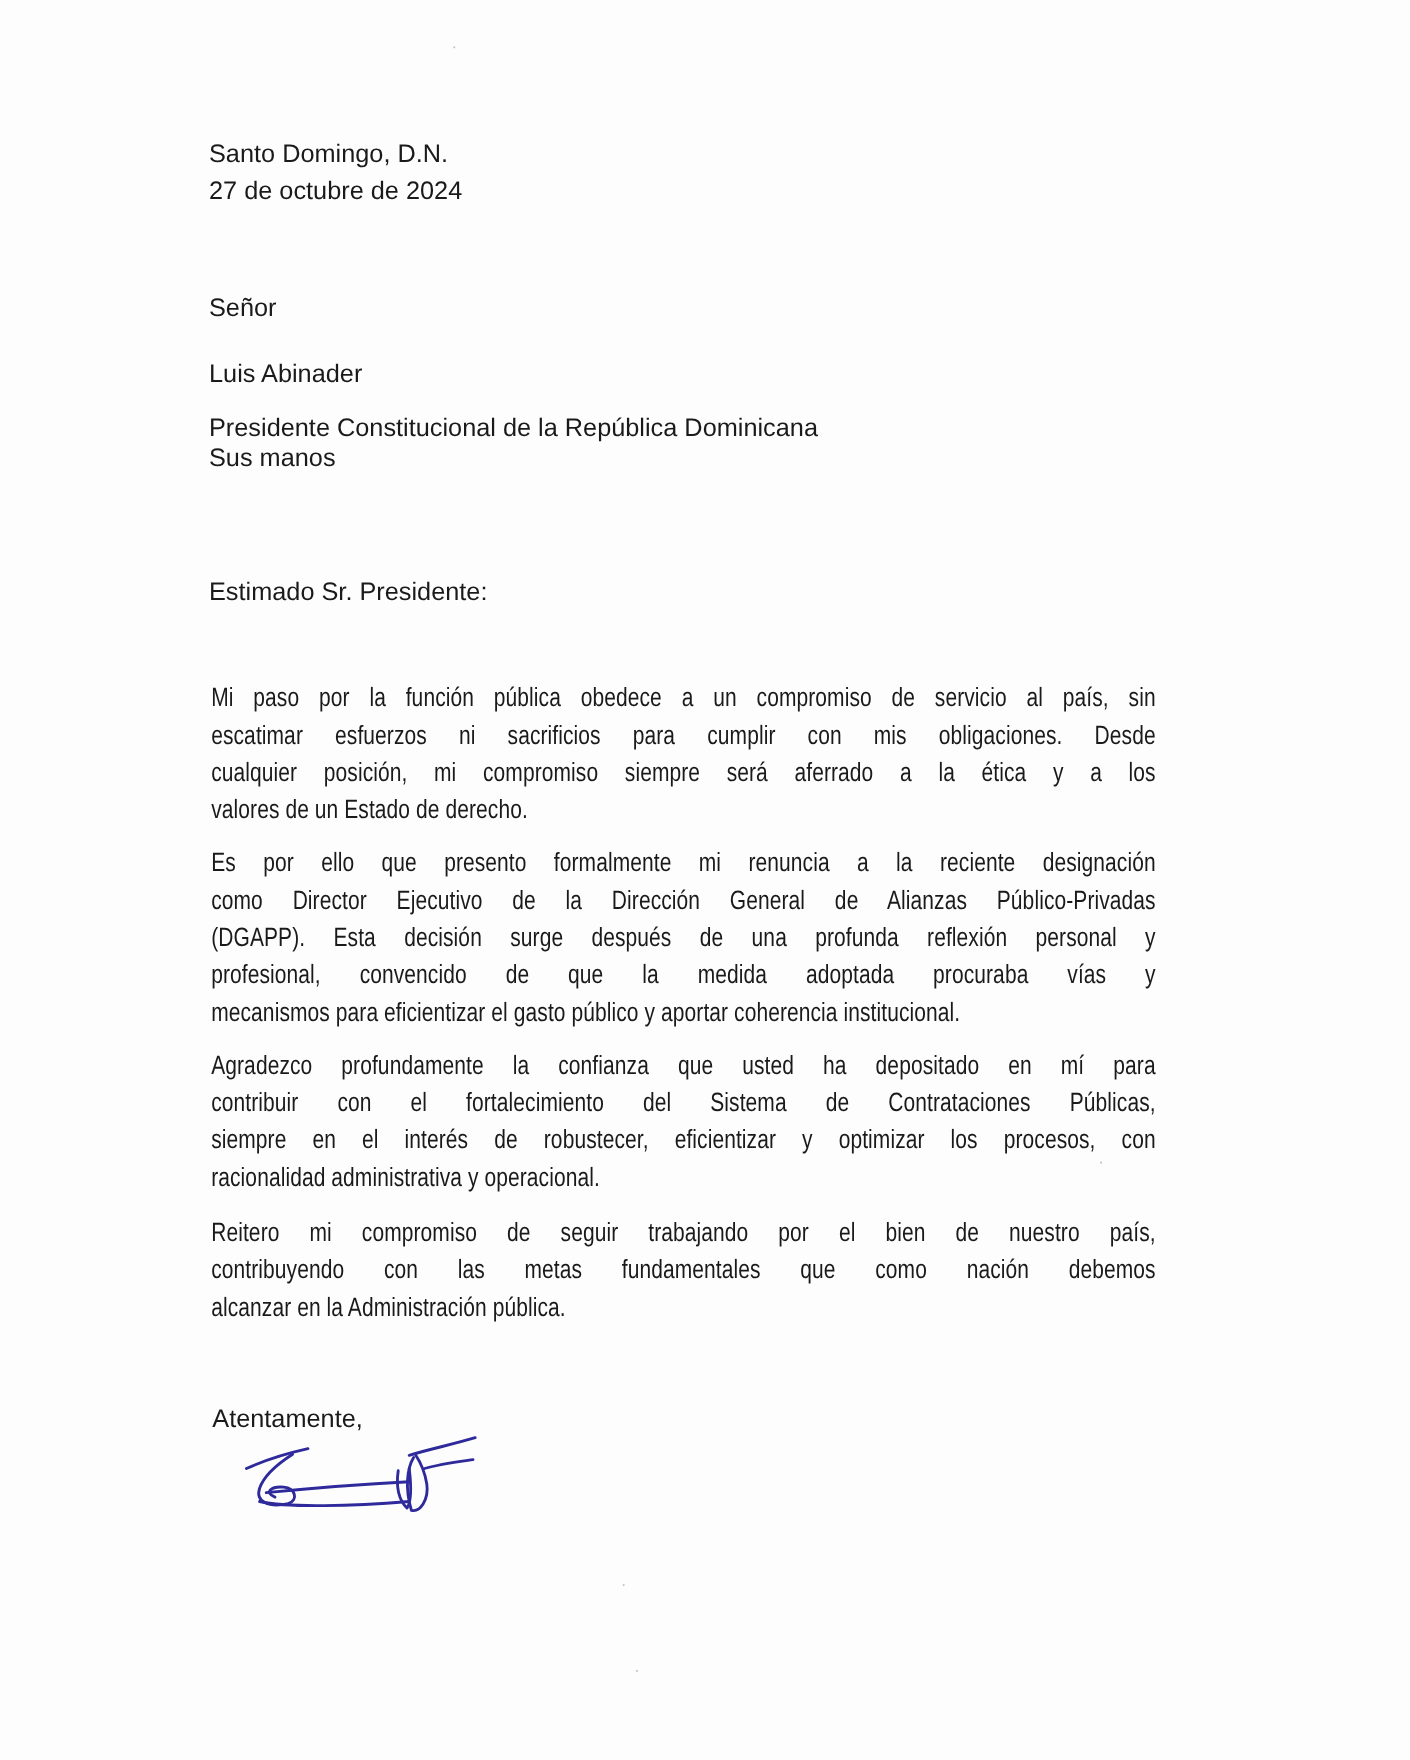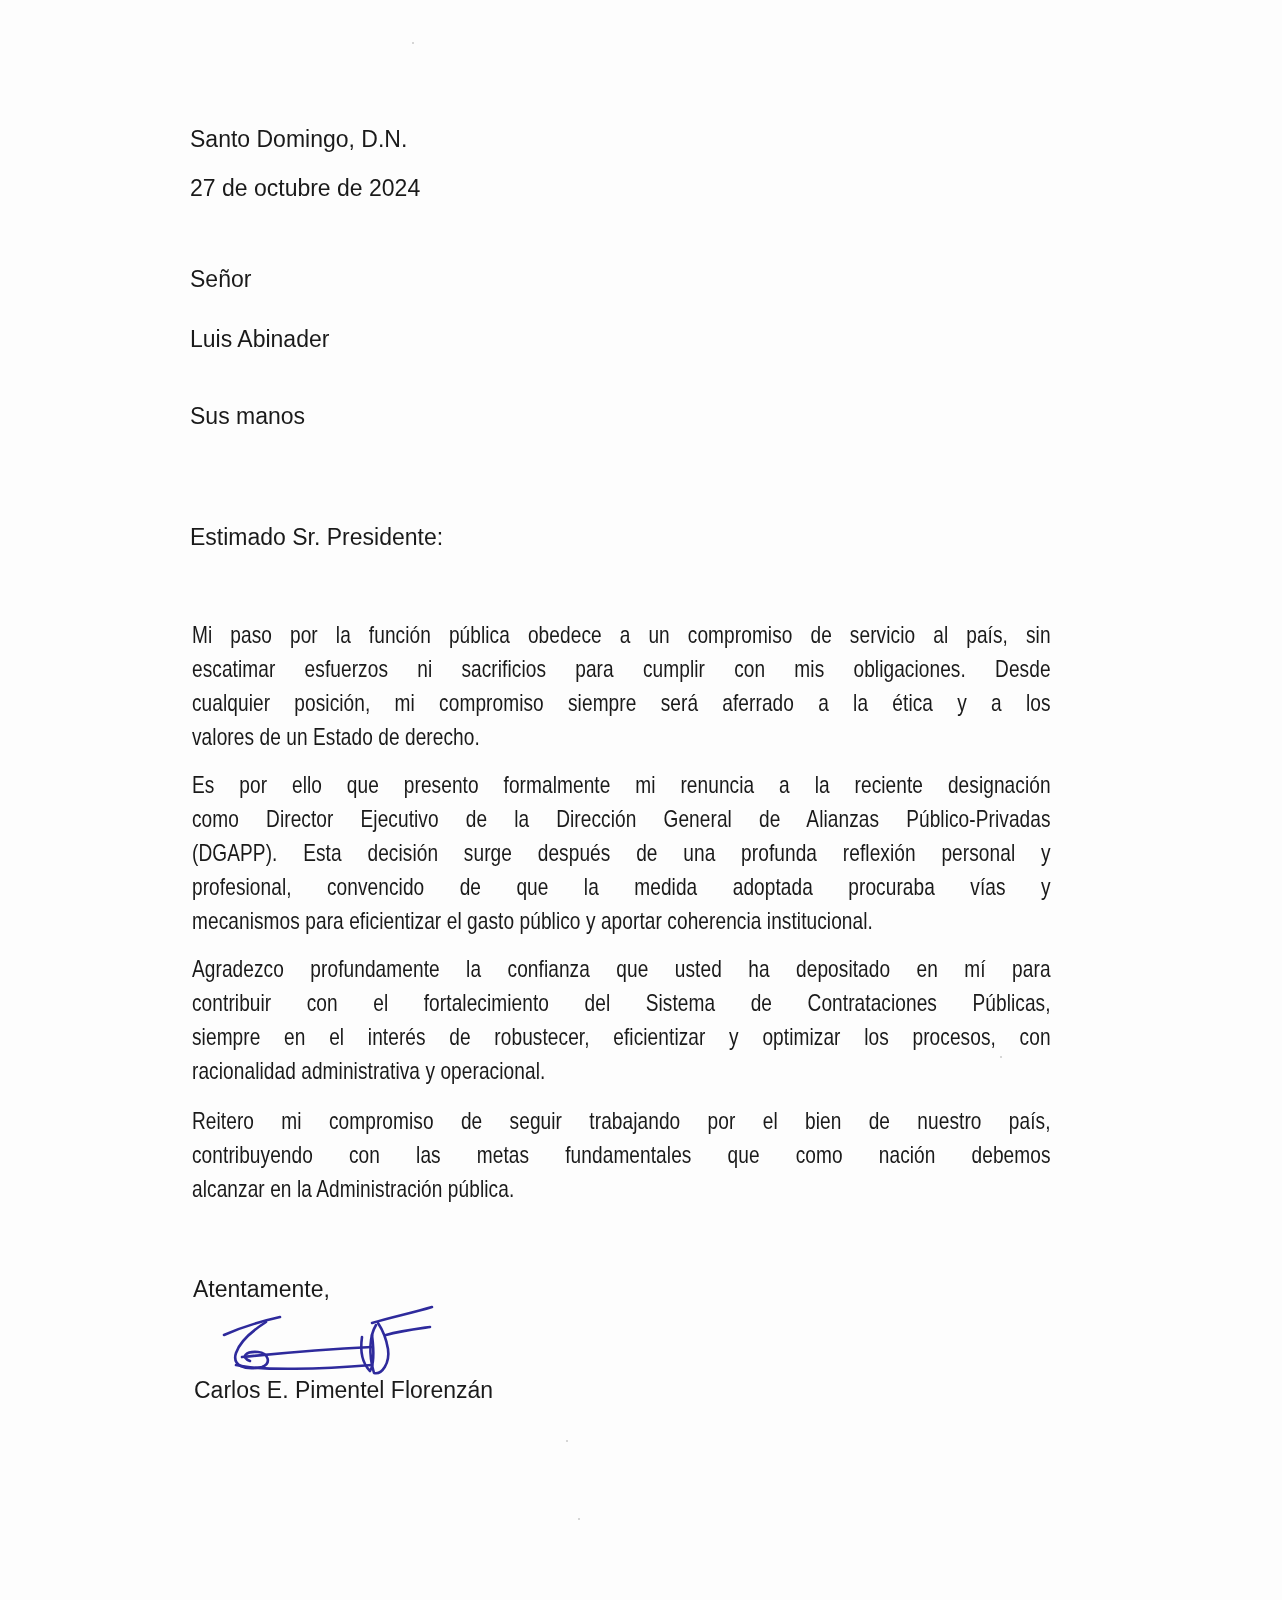--- a/index.html
+++ b/index.html
@@ -25,24 +25,25 @@
   .para .ln.last { text-align-last: left; }
   .signature { position: absolute; left: 222px; top: 1305px; width: 220px; height: 80px; }
   .speck { position: absolute; width: 2px; height: 2px; background: #c8c8c8; border-radius: 1px; }
 </style>
 </head>
 <body>
 
 <div class="page">
 
   <div class="line" style="top:126px">Santo Domingo, D.N.</div>
-  <div class="line" style="top:175px">27 de octubre de 2024</div>
+  <div class="line" style="top:160px">27 de octubre de 2024</div>
 
   <div class="line" style="top:266px">Señor</div>
   <div class="line bold" style="top:326px">Luis Abinader</div>
+  <div class="line" style="top:375px">Presidente Constitucional de la República Dominicana</div>
   <div class="line" style="top:403px">Sus manos</div>
 
   <div class="line" style="top:524px">Estimado Sr. Presidente:</div>
 
   <div class="para" style="top:618px">
     <span class="ln">Mi paso por la función pública obedece a un compromiso de servicio al país, sin</span>
     <span class="ln">escatimar esfuerzos ni sacrificios para cumplir con mis obligaciones. Desde</span>
     <span class="ln">cualquier posición, mi compromiso siempre será aferrado a la ética y a los</span>
     <span class="ln last">valores de un Estado de derecho.</span>
   </div>
@@ -76,19 +77,18 @@
       <path d="M44 17 C30 26, 18 36, 14 48 C10 60, 22 66, 40 62 C50 58, 46 48, 36 47 C24 46, 18 52, 28 56"></path>
       <path d="M20 52 C60 48, 110 44, 150 42"></path>
       <path d="M14 60 C40 66, 100 64, 150 60"></path>
       <path d="M140 32 C138 46, 140 58, 148 66 C152 60, 152 46, 150 30"></path>
       <path d="M154 20 C148 30, 146 48, 152 68 C160 70, 168 58, 166 44 C164 32, 160 24, 156 18"></path>
       <path d="M150 18 C170 12, 190 8, 210 2"></path>
       <path d="M164 30 C178 26, 194 24, 208 22"></path>
     </g>
   </svg>
 
-  <div class="line bold" style="top:1377px; left:194px">Carlos E. Pimentel Florenzán</div>
 
   <div class="speck" style="left:412px; top:42px"></div>
   <div class="speck" style="left:1000px; top:1056px"></div>
   <div class="speck" style="left:566px; top:1440px"></div>
   <div class="speck" style="left:578px; top:1518px"></div>
 </div>
 
 </body></html>

